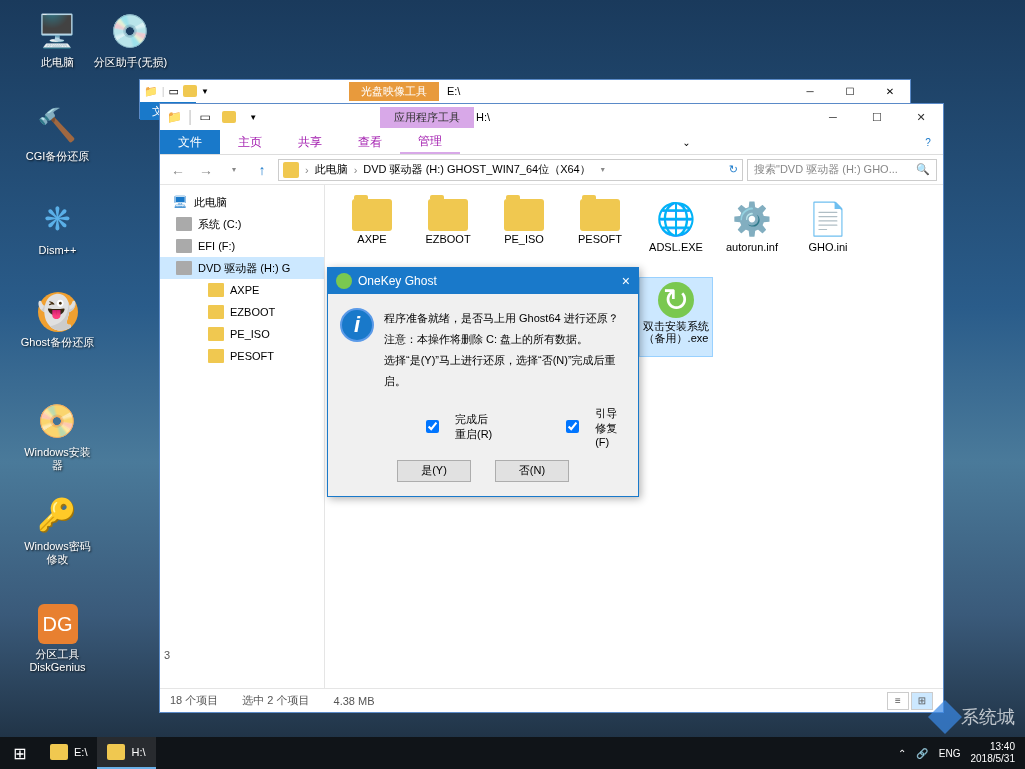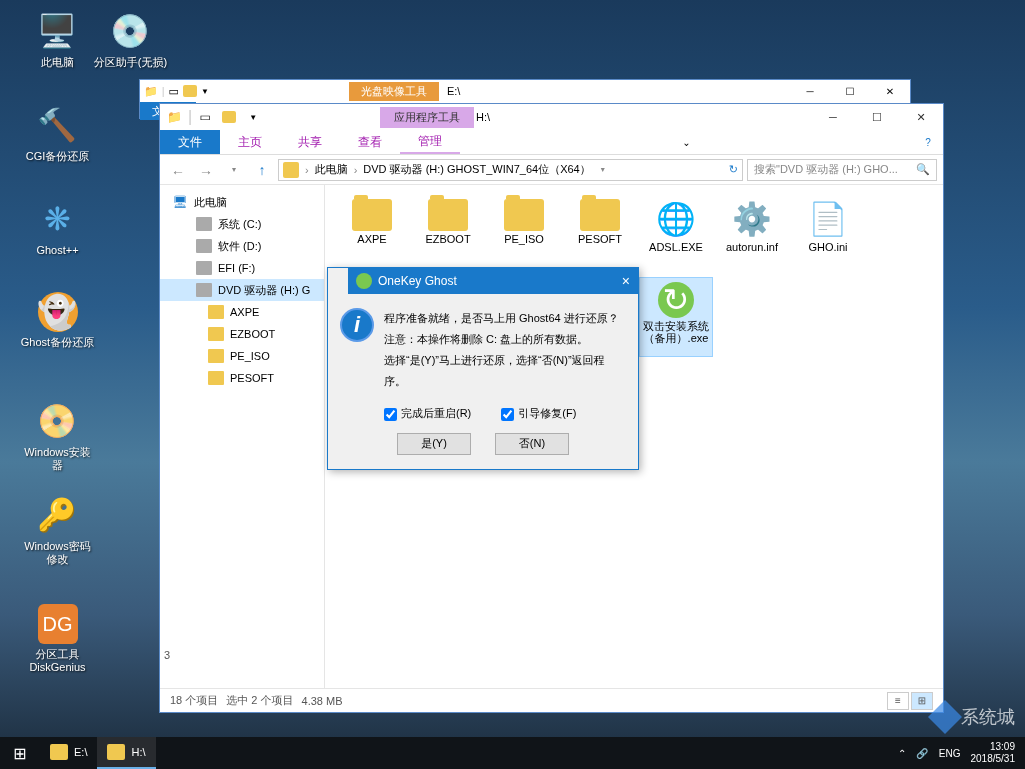--- a/index.html
+++ b/index.html
@@ -43,50 +43,50 @@
 .breadcrumb { flex: 1; border: 1px solid #ccc; height: 22px; display: flex; align-items: center; padding: 0 4px; font-size: 11px; gap: 2px; }
 .breadcrumb .bc-icon { width: 16px; height: 16px; background: #f0c850; border-radius: 2px; }
 .breadcrumb .sep { color: #888; padding: 0 4px; }
 .breadcrumb .refresh { margin-left: auto; color: #1979ca; }
 .search-box { width: 190px; border: 1px solid #ccc; height: 22px; display: flex; align-items: center; padding: 0 6px; font-size: 11px; color: #888; }
 .search-box .sicon { margin-left: auto; color: #1979ca; }
 
 .wm-body { flex: 1; display: flex; background: #fff; }
 .tree { width: 165px; border-right: 1px solid #e5e5e5; padding: 6px 0; overflow: hidden; }
 .tree-item { display: flex; align-items: center; height: 22px; font-size: 11px; padding-left: 12px; gap: 6px; cursor: pointer; white-space: nowrap; }
-.tree-item.indent1 { padding-left: 36px; }
+.tree-item.indent1 { padding-left: 16px; }
 .tree-item.indent2 { padding-left: 48px; }
 .tree-item.selected { background: #cce8ff; }
 .tree-item .ticon { width: 16px; height: 14px; display: flex; align-items: center; justify-content: center; font-size: 12px; }
 .tree-item .ticon.folder { background: #f0c850; border-radius: 1px; }
 .tree-item .ticon.drive { background: #aaa; border-radius: 1px; }
 .tree-item .ticon.pc { color: #1979ca; }
 
 .files { flex: 1; padding: 10px; display: flex; flex-wrap: wrap; align-content: flex-start; gap: 2px; }
 .file-item { width: 74px; height: 80px; display: flex; flex-direction: column; align-items: center; padding: 4px 2px; cursor: pointer; }
 .file-item.selected { background: #cce8ff; border: 1px solid #99d1ff; }
 .file-item .ficon { width: 44px; height: 40px; display: flex; align-items: center; justify-content: center; font-size: 32px; margin-bottom: 2px; }
 .file-item .ficon.folder { background: #f0c850; border-radius: 3px; width: 40px; height: 32px; position: relative; }
 .file-item .ficon.folder::before { content: ''; position: absolute; top: -4px; left: 2px; width: 14px; height: 4px; background: #f0c850; border-radius: 2px 2px 0 0; }
 .file-item .flabel { font-size: 11px; text-align: center; line-height: 1.1; word-break: break-all; }
 
-.wm-status { height: 24px; border-top: 1px solid #e5e5e5; display: flex; align-items: center; padding: 0 10px; font-size: 11px; gap: 8px; color: #555; }
+.wm-status { height: 24px; border-top: 1px solid #e5e5e5; display: flex; align-items: center; padding: 0 10px; font-size: 11px; gap: 24px; color: #555; }
 .wm-status .view-btns { margin-left: auto; display: flex; gap: 2px; }
 .wm-status .vb { width: 22px; height: 18px; border: 1px solid #ccc; display: flex; align-items: center; justify-content: center; font-size: 10px; }
 
 
 .dialog { position: absolute; left: 327px; top: 267px; width: 312px; background: #f0f0f0; border: 1px solid #1979ca; box-shadow: 2px 2px 8px rgba(0,0,0,0.3); }
-.dlg-title { height: 26px; background: #1979ca; color: white; display: flex; align-items: center; padding: 0 8px; font-size: 12px; margin-left: 20px; }
+.dlg-title { height: 26px; background: #1979ca; color: white; display: flex; align-items: center; padding: 0 8px; font-size: 12px; }
 .dlg-title .dicon { width: 16px; height: 16px; background: #7ac850; border-radius: 50%; margin-right: 6px; }
 .dlg-title .dclose { margin-left: auto; font-size: 14px; cursor: pointer; }
 .dlg-body { padding: 14px 12px; display: flex; gap: 10px; }
 .dlg-icon { width: 34px; height: 34px; background: #1979ca; border-radius: 50%; display: flex; align-items: center; justify-content: center; color: white; font-size: 22px; font-weight: bold; font-style: italic; flex-shrink: 0; border: 2px solid #5a9ae8; }
 .dlg-text { font-size: 11px; line-height: 1.9; }
 .dlg-checks { padding: 0 12px 12px 56px; display: flex; gap: 30px; font-size: 11px; }
-.dlg-checks label { display: flex; align-items: flex-end; gap: 4px; }
+.dlg-checks label { display: flex; align-items: center; gap: 16px; margin-left: 42px; }
 .dlg-btns { padding: 0 0 14px; display: flex; justify-content: center; gap: 24px; }
 .dlg-btns button { width: 74px; height: 22px; font-size: 11px; background: #e1e1e1; border: 1px solid #adadad; cursor: pointer; }
 
 
 .taskbar { position: absolute; bottom: 0; left: 0; right: 0; height: 32px; background: #101418; display: flex; align-items: center; }
 .tb-start { width: 40px; height: 32px; display: flex; align-items: center; justify-content: center; color: white; font-size: 16px; }
 .tb-item { height: 32px; padding: 0 10px; display: flex; align-items: center; gap: 6px; color: white; font-size: 11px; border-bottom: 2px solid transparent; }
 .tb-item.active { background: rgba(255,255,255,0.1); border-bottom-color: #6ab0e8; }
 .tb-item .tbicon { width: 18px; height: 16px; background: #f0c850; border-radius: 2px; }
 .tb-tray { margin-left: auto; display: flex; align-items: center; gap: 10px; padding: 0 10px; color: white; font-size: 10px; }
@@ -110,21 +110,21 @@
   <div class="desktop-icon" style="left:93px;top:10px">
       <div class="icon-img">💿</div>
       <div class="icon-label">分区助手(无损)</div>
     </div>
   <div class="desktop-icon" style="left:20px;top:104px">
       <div class="icon-img">🔨</div>
       <div class="icon-label">CGI备份还原</div>
     </div>
   <div class="desktop-icon" style="left:20px;top:198px">
       <div class="icon-img" style="color:#5ab0e8">❋</div>
-      <div class="icon-label">Ghost++</div>
+      <div class="icon-label">Dism++</div>
     </div>
   <div class="desktop-icon" style="left:20px;top:292px">
       <div class="icon-img" style="background:#f0a030;border-radius:50%;width:40px;height:40px">👻</div>
       <div class="icon-label">Ghost备份还原</div>
     </div>
   <div class="desktop-icon" style="left:20px;top:400px">
       <div class="icon-img">📀</div>
       <div class="icon-label">Windows安装器</div>
     </div>
   <div class="desktop-icon" style="left:20px;top:494px">
@@ -209,24 +209,20 @@
         <div class="tree-item indent0">
           <span class="ticon pc">🖥</span>
           <span>此电脑</span>
         </div>
         <div class="tree-item indent1">
           <span class="ticon drive"></span>
           <span>系统 (C:)</span>
         </div>
         <div class="tree-item indent1">
           <span class="ticon drive"></span>
-          <span>软件 (D:)</span>
-        </div>
-        <div class="tree-item indent1">
-          <span class="ticon drive"></span>
           <span>EFI (F:)</span>
         </div>
         <div class="tree-item indent1 selected">
           <span class="ticon drive"></span>
           <span>DVD 驱动器 (H:) G</span>
         </div>
         <div class="tree-item indent2">
           <span class="ticon folder"></span>
           <span>AXPE</span>
         </div>
@@ -308,21 +304,21 @@
   <div class="dlg-title">
     <span class="dicon"></span>
     <span>OneKey Ghost</span>
     <span class="dclose">×</span>
   </div>
   <div class="dlg-body">
     <div class="dlg-icon">i</div>
     <div class="dlg-text">
       <div>程序准备就绪，是否马上用 Ghost64 进行还原？</div>
       <div>注意：本操作将删除 C: 盘上的所有数据。</div>
-      <div>选择“是(Y)”马上进行还原，选择“否(N)”返回程序。</div>
+      <div>选择“是(Y)”马上进行还原，选择“否(N)”完成后重启。</div>
     </div>
   </div>
   <div class="dlg-checks">
     <label>
         <input type="checkbox" checked="" style="">
         <span>完成后重启(R)</span>
       </label>
     <label>
         <input type="checkbox" checked="" style="">
         <span>引导修复(F)</span>
@@ -347,17 +343,17 @@
     </div>
   <div class="tb-item active">
       <span class="tbicon"></span>
       <span>H:\</span>
     </div>
   <div class="tb-tray">
     <span>⌃</span>
     <span>🔗</span>
     <span>ENG</span>
     <div class="tb-clock">
-      <div>13:09</div>
+      <div>13:40</div>
       <div>2018/5/31</div>
     </div>
   </div>
 </div>
 
 </body></html>

